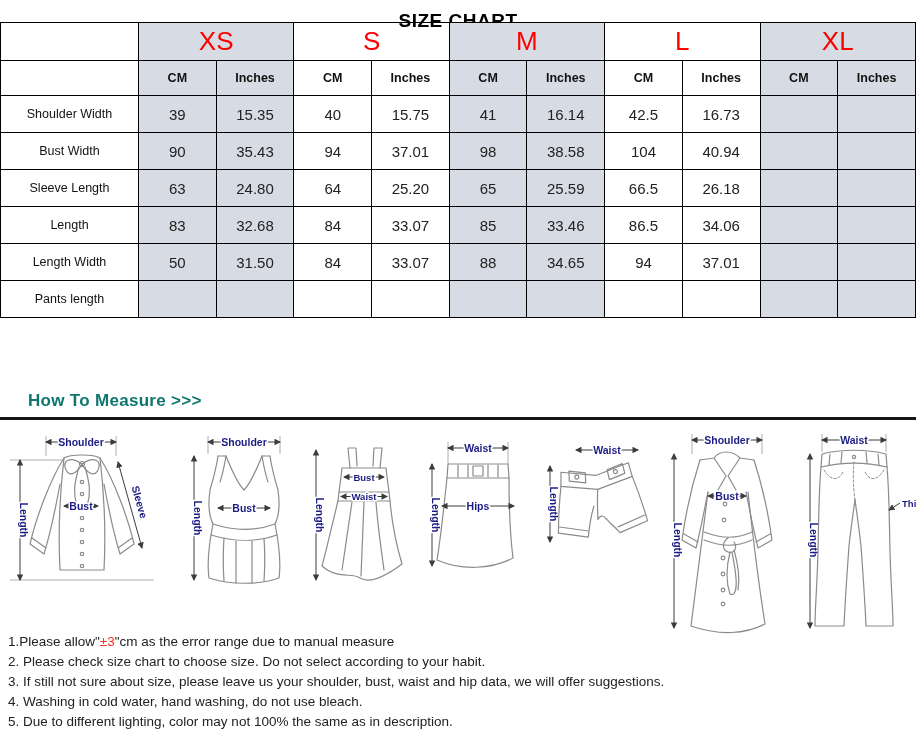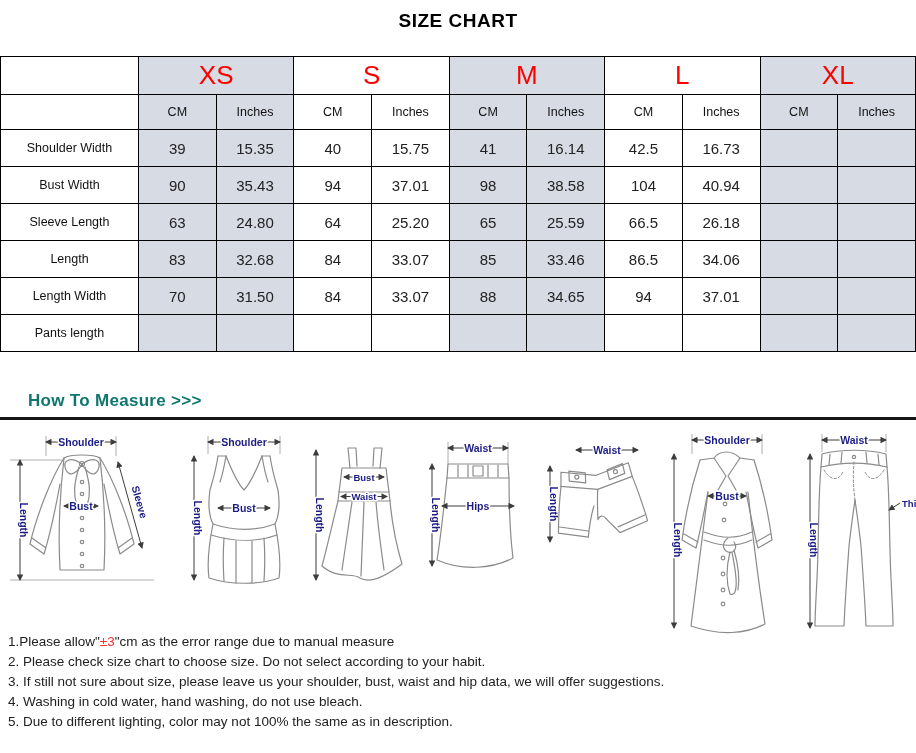--- a/index.html
+++ b/index.html
@@ -1,24 +1,24 @@
 <!DOCTYPE html>
 <html><head>
 <meta charset="utf-8">
 <style>
   html,body{margin:0;padding:0}
   body{width:916px;height:753px;position:relative;background:#fff;
        font-family:"Liberation Sans",sans-serif;color:#111;overflow:hidden}
   #title{position:absolute;top:10px;left:0;width:916px;text-align:center;
          font-size:19px;font-weight:bold;letter-spacing:.5px;color:#000}
-  table{position:absolute;top:56px;left:0;width:916px;border-collapse:collapse;table-layout:fixed}
+  table{position:absolute;top:22px;left:0;width:916px;border-collapse:collapse;table-layout:fixed}
   th,td{border:1px solid #000;text-align:center;padding:0;font-weight:normal;overflow:hidden}
   .shade{background:#d7dbe3}
   tr.size-row th{height:37px;font-size:26px;color:#ff0000;font-weight:normal}
-  tr.unit-row th{height:34px;font-size:12.5px;font-weight:normal;color:#111}
+  tr.unit-row th{height:34px;font-size:12.5px;font-weight:bold;color:#111}
   tbody td{height:36px;font-size:15px;color:#222}
   td.rowlab{font-size:12.5px;color:#111}
   #measure-head{position:absolute;top:391px;left:28px;font-size:17px;font-weight:bold;color:#0f766e;letter-spacing:.3px}
   #rule{position:absolute;top:417px;left:0;width:916px;height:3px;background:#161616}
   #figures{position:absolute;top:430px;left:0;width:772px;height:205px}
   .fig{position:absolute}
   svg{overflow:visible}
   svg text{font-family:"Liberation Sans",sans-serif}
   .dim{stroke:#3c3c3c;stroke-width:1;fill:none}
   .ext{stroke:#9a9a9a;stroke-width:.8;fill:none}
@@ -120,21 +120,21 @@
       <td>33.07</td>
       <td class="shade">85</td>
       <td class="shade">33.46</td>
       <td>86.5</td>
       <td>34.06</td>
       <td class="shade"></td>
       <td class="shade"></td>
     </tr>
     <tr>
       <td class="rowlab">Length Width</td>
-      <td class="shade">70</td>
+      <td class="shade">50</td>
       <td class="shade">31.50</td>
       <td>84</td>
       <td>33.07</td>
       <td class="shade">88</td>
       <td class="shade">34.65</td>
       <td>94</td>
       <td>37.01</td>
       <td class="shade"></td>
       <td class="shade"></td>
     </tr>

